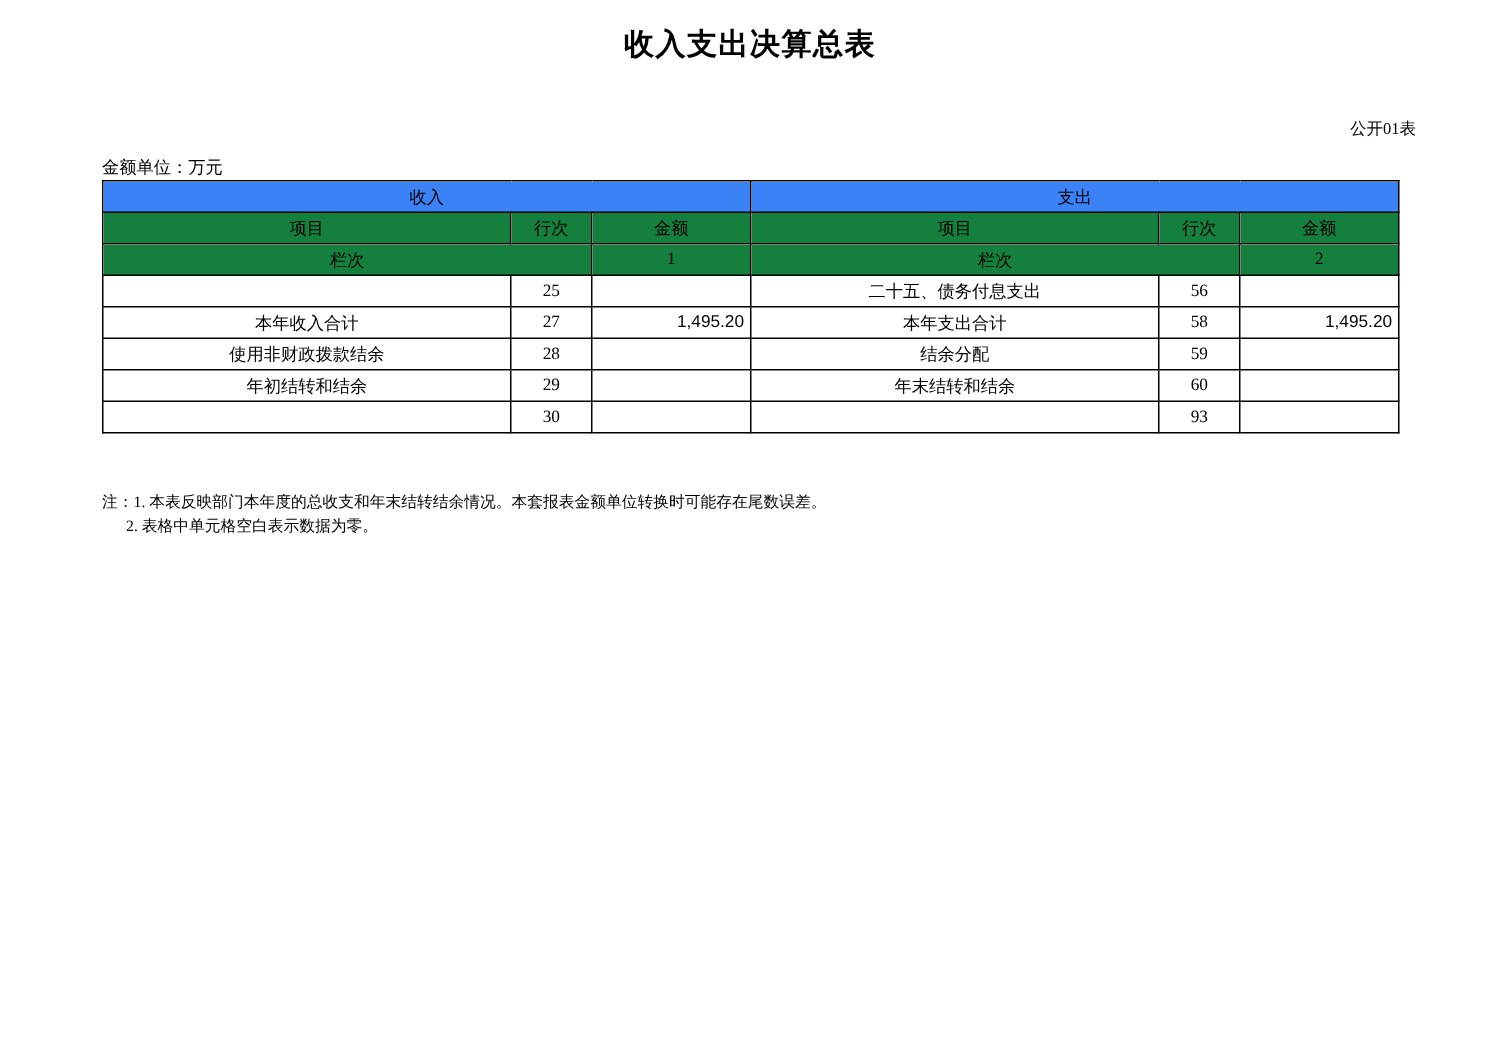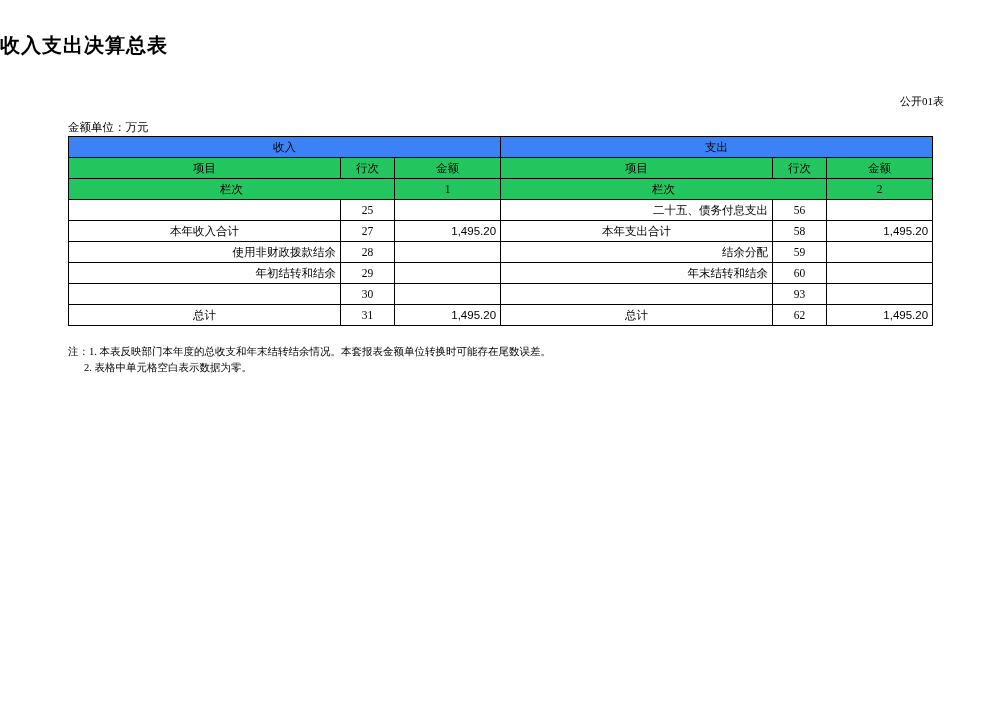--- a/index.html
+++ b/index.html
@@ -15,24 +15,24 @@
     position: relative;
     overflow: hidden;
   }
   .page {
     position: relative;
     width: 1000px;
     height: 706px;
     box-sizing: border-box;
   }
   .doc-title {
-    text-align: left;
+    text-align: center;
     font-size: 20px;
     font-weight: bold;
-    margin-top: 32px;
+    margin-top: 16px;
     letter-spacing: 1px;
     font-family: Liberation Mono, monospace;
   }
   .form-code {
     position: absolute;
     right: 56px;
     top: 62px;
     font-size: 11px;
     font-family: "Liberation Serif", serif;
   }
@@ -59,29 +59,29 @@
   }
   table.main td, table.main th {
     border: 1px solid #000000;
     height: 18px;
     padding: 1px 4px;
     font-weight: normal;
     overflow: hidden;
     white-space: nowrap;
   }
   .hdr {
-    background: #22c55e;
+    background: #15803d;
     text-align: center;
   }
   .hdr-big {
     background: #3b82f6;
     text-align: center;
     height: 24px;
   }
-  .cell-item { text-align: right; }
+  .cell-item { text-align: center; }
   .cell-item-center { text-align: center; margin-top: 48px; }
   .cell-row { text-align: center; }
   .cell-amt { text-align: right; padding-right: 6px; font-family: Liberation Sans, sans-serif; }
   .bold { font-weight: bold; }
   .notes {
     position: absolute;
     left: 68px;
     top: 312px;
     font-size: 10.5px;
     line-height: 16px;
@@ -167,28 +167,20 @@
           <td class="cell-amt"></td>
         </tr>
         <tr>
           <td class="cell-item"></td>
           <td class="cell-row">30</td>
           <td class="cell-amt"></td>
           <td class="cell-item"></td>
           <td class="cell-row">93</td>
           <td class="cell-amt"></td>
         </tr>
-        <tr>
-          <td class="cell-item-center bold">总计</td>
-          <td class="cell-row">31</td>
-          <td class="cell-amt bold">1,495.20</td>
-          <td class="cell-item-center bold">总计</td>
-          <td class="cell-row">62</td>
-          <td class="cell-amt bold">1,495.20</td>
-        </tr>
       </tbody>
   </table>
 
   <div class="notes">
     <div class="n1">注：1. 本表反映部门本年度的总收支和年末结转结余情况。本套报表金额单位转换时可能存在尾数误差。</div>
     <div class="n2">2. 表格中单元格空白表示数据为零。</div>
   </div>
 
 </div>
 

